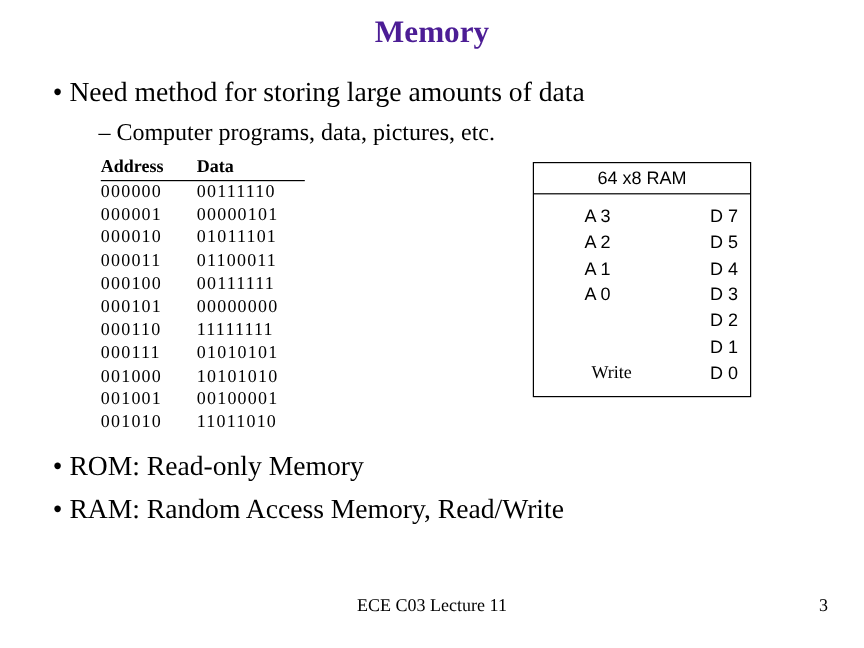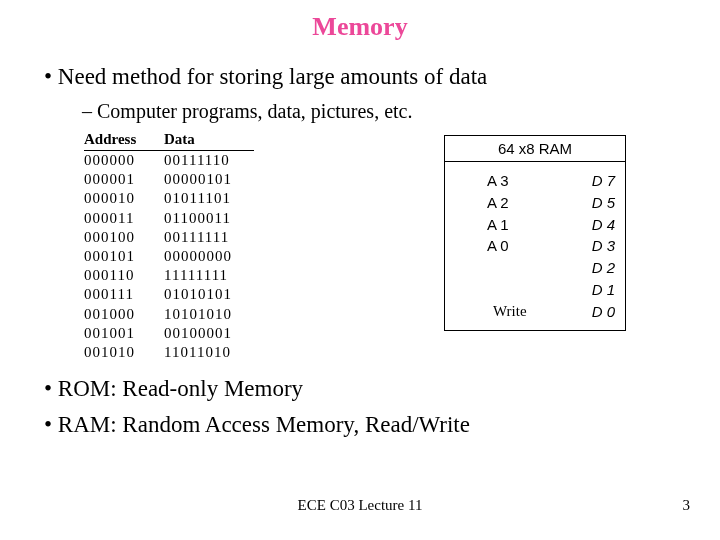--- a/index.html
+++ b/index.html
@@ -7,21 +7,21 @@
     width: 720px;
     height: 540px;
     background: #ffffff;
     font-family: "Times New Roman", Times, serif;
     color: #000000;
     position: relative;
     padding: 12px 30px;
   }
   .title {
     text-align: center;
-    color: #ec4899;
+    color: #4c1d95;
     font-size: 26px;
     font-weight: bold;
     margin-bottom: 22px;
   }
   .bullet1 {
     font-size: 23px;
     margin-left: 14px;
     margin-bottom: 10px;
   }
   .bullet1::before {
@@ -79,21 +79,20 @@
     display: flex;
     flex-direction: column;
     justify-content: space-between;
     line-height: 1.45;
     margin-left: 32px;
   }
   .ram-right {
     width: 50%;
     text-align: right;
     line-height: 1.45;
-    font-style: italic;
   }
   .ram-write {
     margin-top: 36px;
     padding-left: 6px;
     font-family: Liberation Serif, serif;
   }
   .footer-course {
     position: absolute;
     left: 0;
     right: 0;

